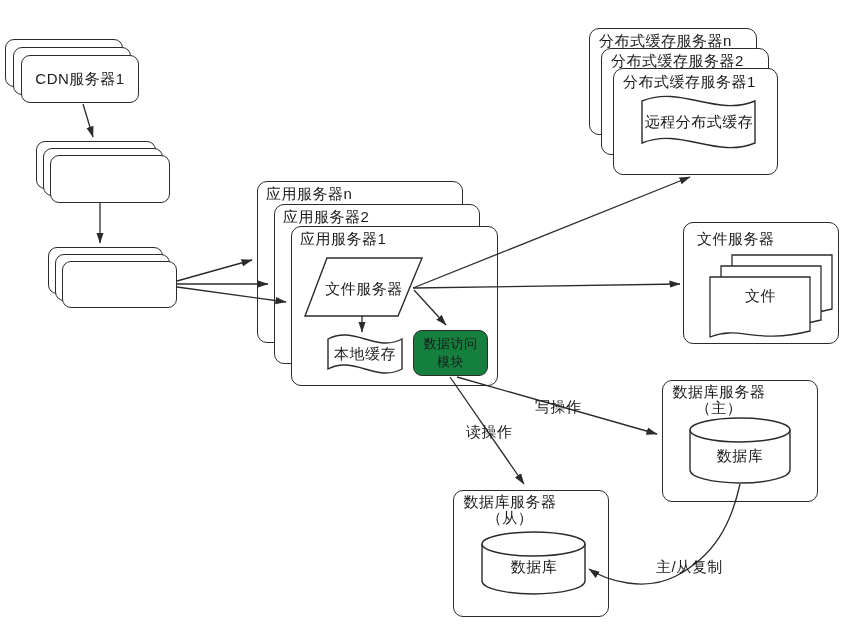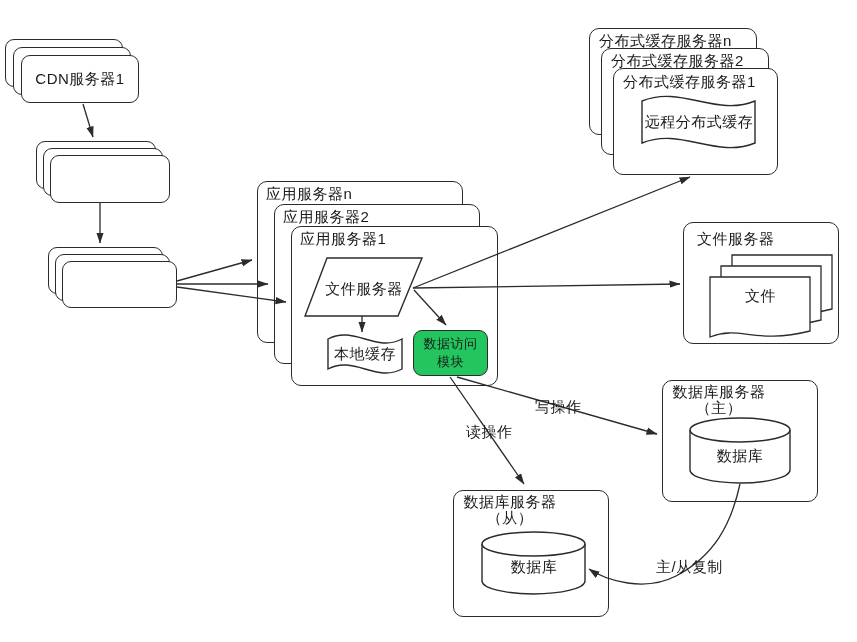--- a/index.html
+++ b/index.html
@@ -13,21 +13,21 @@
   }
   .box.sm{border-radius:9px;}
   svg.overlay{position:absolute;left:0;top:0;z-index:2;pointer-events:none;}
   .lbl{
     position:absolute;z-index:3;font-size:15px;line-height:1.3;letter-spacing:0.5px;
     white-space:nowrap;color:#1a1a1a;
   }
   .lbl.center{display:flex;align-items:center;justify-content:center;text-align:center;white-space:normal;}
   .stack{position:absolute;left:0;top:0;z-index:1;}
   .module{
-    position:absolute;z-index:1;background:#22c55e;border:1.4px solid #2b2b2b;border-radius:9px;
+    position:absolute;z-index:1;background:#15803d;border:1.4px solid #2b2b2b;border-radius:9px;
     box-sizing:border-box;display:flex;flex-direction:column;align-items:center;justify-content:center;
     font-size:13px;letter-spacing:0.5px;line-height:1.35;
   }
 </style>
 </head>
 <body>
 
 <div id="diagram">
 
   <div class="stack">

